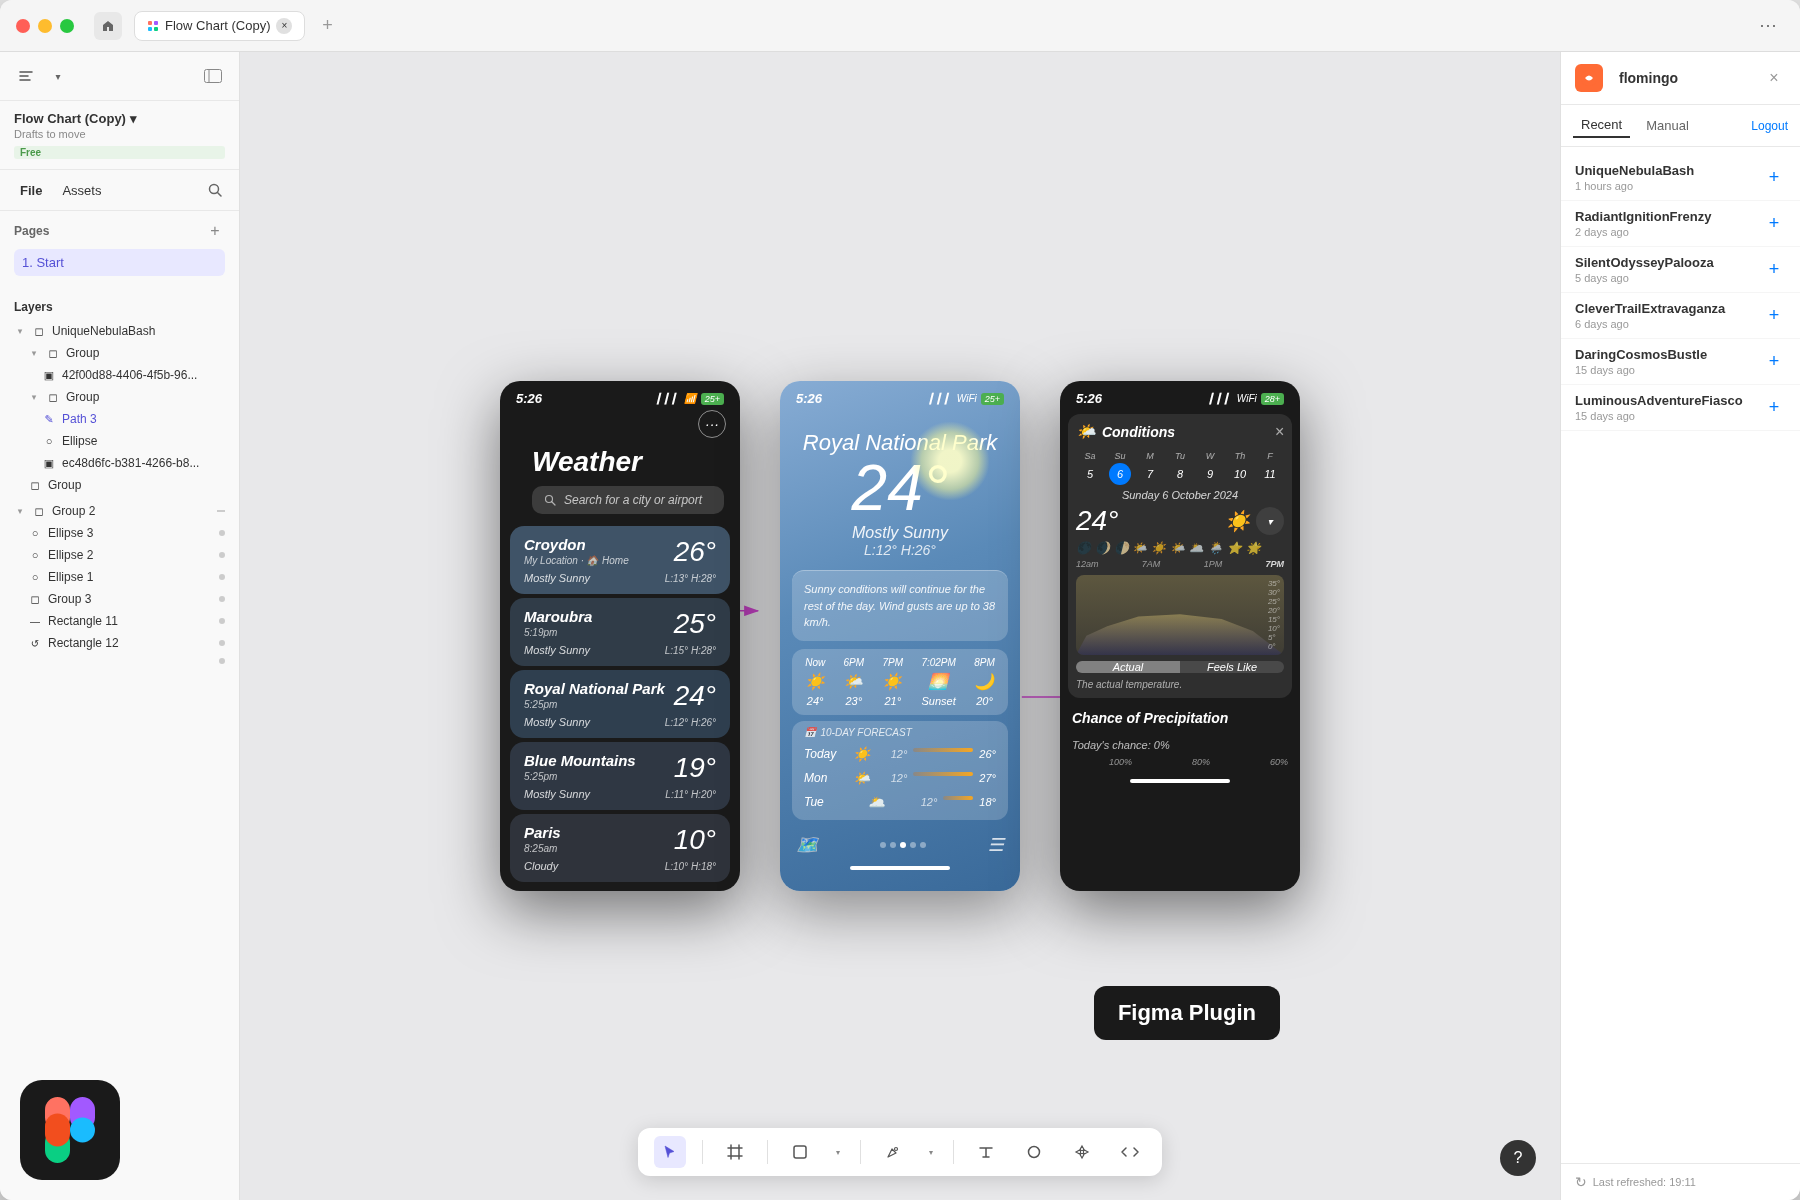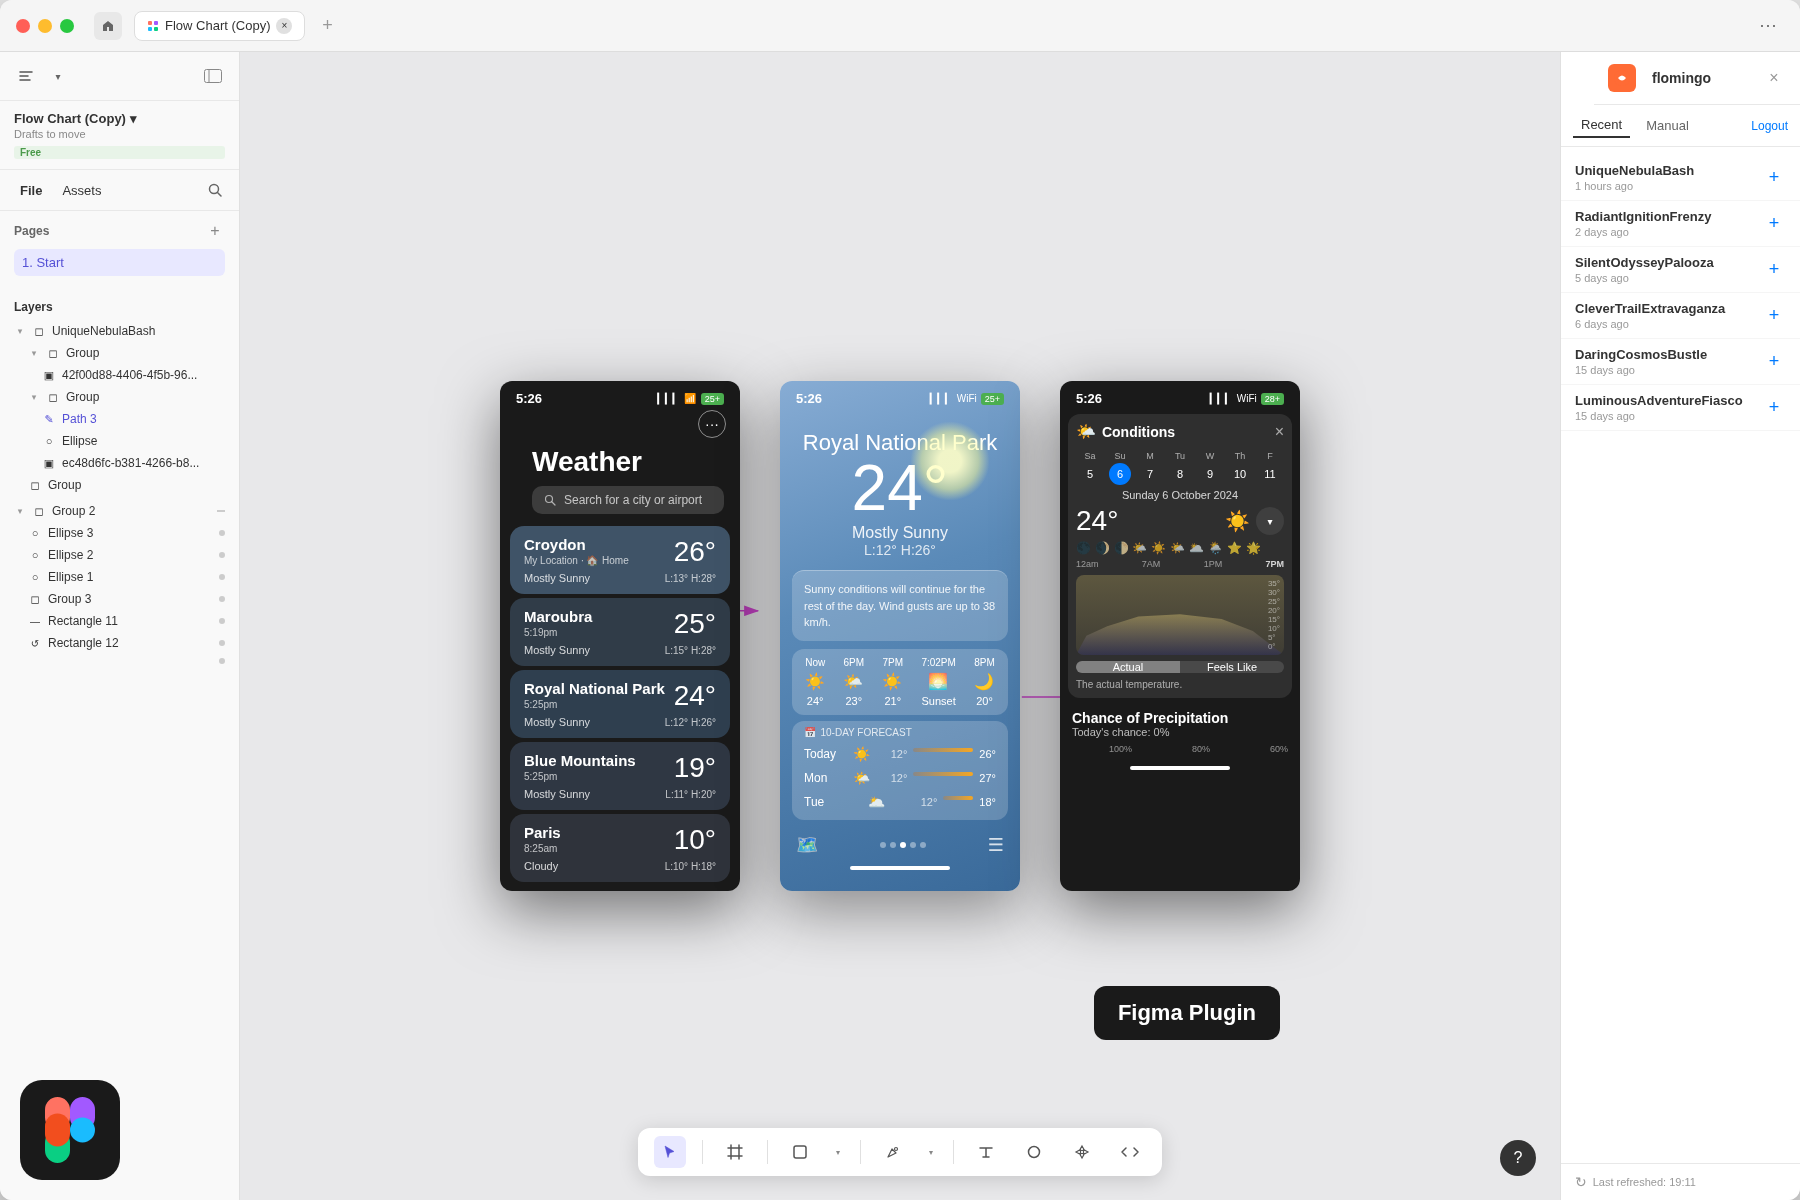--- a/index.html
+++ b/index.html
@@ -64,21 +64,21 @@
     .layer-name { overflow: hidden; text-overflow: ellipsis; flex: 1; }
     .layer-dot { width: 6px; height: 6px; background: #ccc; border-radius: 50%; margin-left: auto; flex-shrink: 0; }
     .layer-dash { width: 8px; height: 2px; background: #ccc; margin-left: auto; flex-shrink: 0; }
 
     
     .canvas-area { flex: 1; background: #e8e8ea; position: relative; overflow: hidden; display: flex; align-items: center; justify-content: center; }
 
     
     .phones-container { display: flex; gap: 40px; align-items: flex-start; margin-top: 20px; position: relative; }
 
-    .phone { border-radius: 12px; overflow: hidden; position: relative; flex-shrink: 0; }
+    .phone { border-radius: 20px; overflow: hidden; position: relative; flex-shrink: 0; font-style: italic; }
     .phone-dark { background: #1a1a1a; width: 240px; height: 510px; }
     .phone-blue { background: linear-gradient(160deg, #87acd4 0%, #5a8ab8 40%, #3a6a9a 100%); width: 240px; height: 510px; }
     .phone-dark2 { background: #1a1a1a; width: 240px; height: 510px; }
 
     
     .status-bar { padding: 8px 16px 4px; display: flex; justify-content: space-between; align-items: center; }
     .status-time { font-size: 13px; font-weight: 600; color: white; }
     .status-icons { display: flex; gap: 4px; align-items: center; font-size: 10px; color: white; }
 
     
@@ -126,26 +126,26 @@
     .cal-date-label { font-size: 11px; color: rgba(255,255,255,0.8); text-align: center; margin: 4px 0; }
     .temp-display { display: flex; align-items: center; justify-content: space-between; margin: 4px 0; }
     .big-temp { font-size: 28px; font-weight: 300; color: white; }
     .weather-icon-small { font-size: 20px; }
     .moon-icons { display: flex; gap: 4px; font-size: 12px; color: rgba(255,255,255,0.7); margin: 4px 0; }
     .chart-area { height: 80px; background: linear-gradient(180deg, rgba(200,180,100,0.3) 0%, rgba(200,180,100,0.1) 100%); border-radius: 8px; margin: 6px 0; position: relative; overflow: hidden; }
     .chart-line { position: absolute; bottom: 0; left: 0; right: 0; height: 60%; background: linear-gradient(180deg, rgba(200,180,100,0.6), rgba(50,50,80,0.8)); clip-path: polygon(0% 100%, 5% 60%, 15% 40%, 30% 20%, 50% 15%, 70% 25%, 85% 50%, 100% 100%); }
     .actual-feels { display: flex; margin: 6px 0; border-radius: 8px; overflow: hidden; }
     .af-btn { flex: 1; text-align: center; font-size: 11px; color: white; background: rgba(100,100,100,0.5); }
     .af-btn.active { background: rgba(150,150,150,0.8); }
-    .precip-title { font-size: 14px; font-weight: 600; color: white; margin-bottom: 0; }
+    .precip-title { font-size: 14px; font-weight: 600; color: white; margin-bottom: 13px; }
     .precip-sub { font-size: 11px; color: rgba(255,255,255,0.7); }
 
     
     .plugin-panel { width: 240px; background: white; border-left: 1px solid #e0e0e0; display: flex; flex-direction: column; flex-shrink: 0; }
-    .plugin-header { padding: 12px 14px; border-bottom: 1px solid #e8e8e8; display: flex; align-items: center; justify-content: space-between; margin-left: 33px; }
+    .plugin-header { padding: 12px 14px; border-bottom: 1px solid #e8e8e8; display: flex; align-items: center; justify-content: space-between; }
     .plugin-logo { width: 28px; height: 28px; background: #ff6b35; border-radius: 6px; display: flex; align-items: center; justify-content: center; color: white; font-size: 12px; font-weight: 700; }
     .plugin-name { font-size: 14px; font-weight: 600; color: #333; margin-left: 8px; }
     .plugin-close { width: 24px; height: 24px; display: flex; align-items: center; justify-content: center; color: #999; cursor: pointer; font-size: 16px; }
     .plugin-tabs { display: flex; padding: 8px 12px; gap: 8px; border-bottom: 1px solid #e8e8e8; align-items: center; }
     .plugin-tab { font-size: 13px; color: #666; padding: 4px 8px; cursor: pointer; }
     .plugin-tab.active { color: #333; font-weight: 400; border-bottom: 2px solid #333; }
     .plugin-logout { font-size: 12px; color: #007AFF; cursor: pointer; margin-left: auto; }
     .plugin-list { flex: 1; overflow-y: auto; padding: 8px 0; }
     .plugin-item { display: flex; align-items: center; justify-content: space-between; padding: 8px 14px; border-bottom: 1px solid #f5f5f5; }
     .plugin-item-info { flex: 1; }

